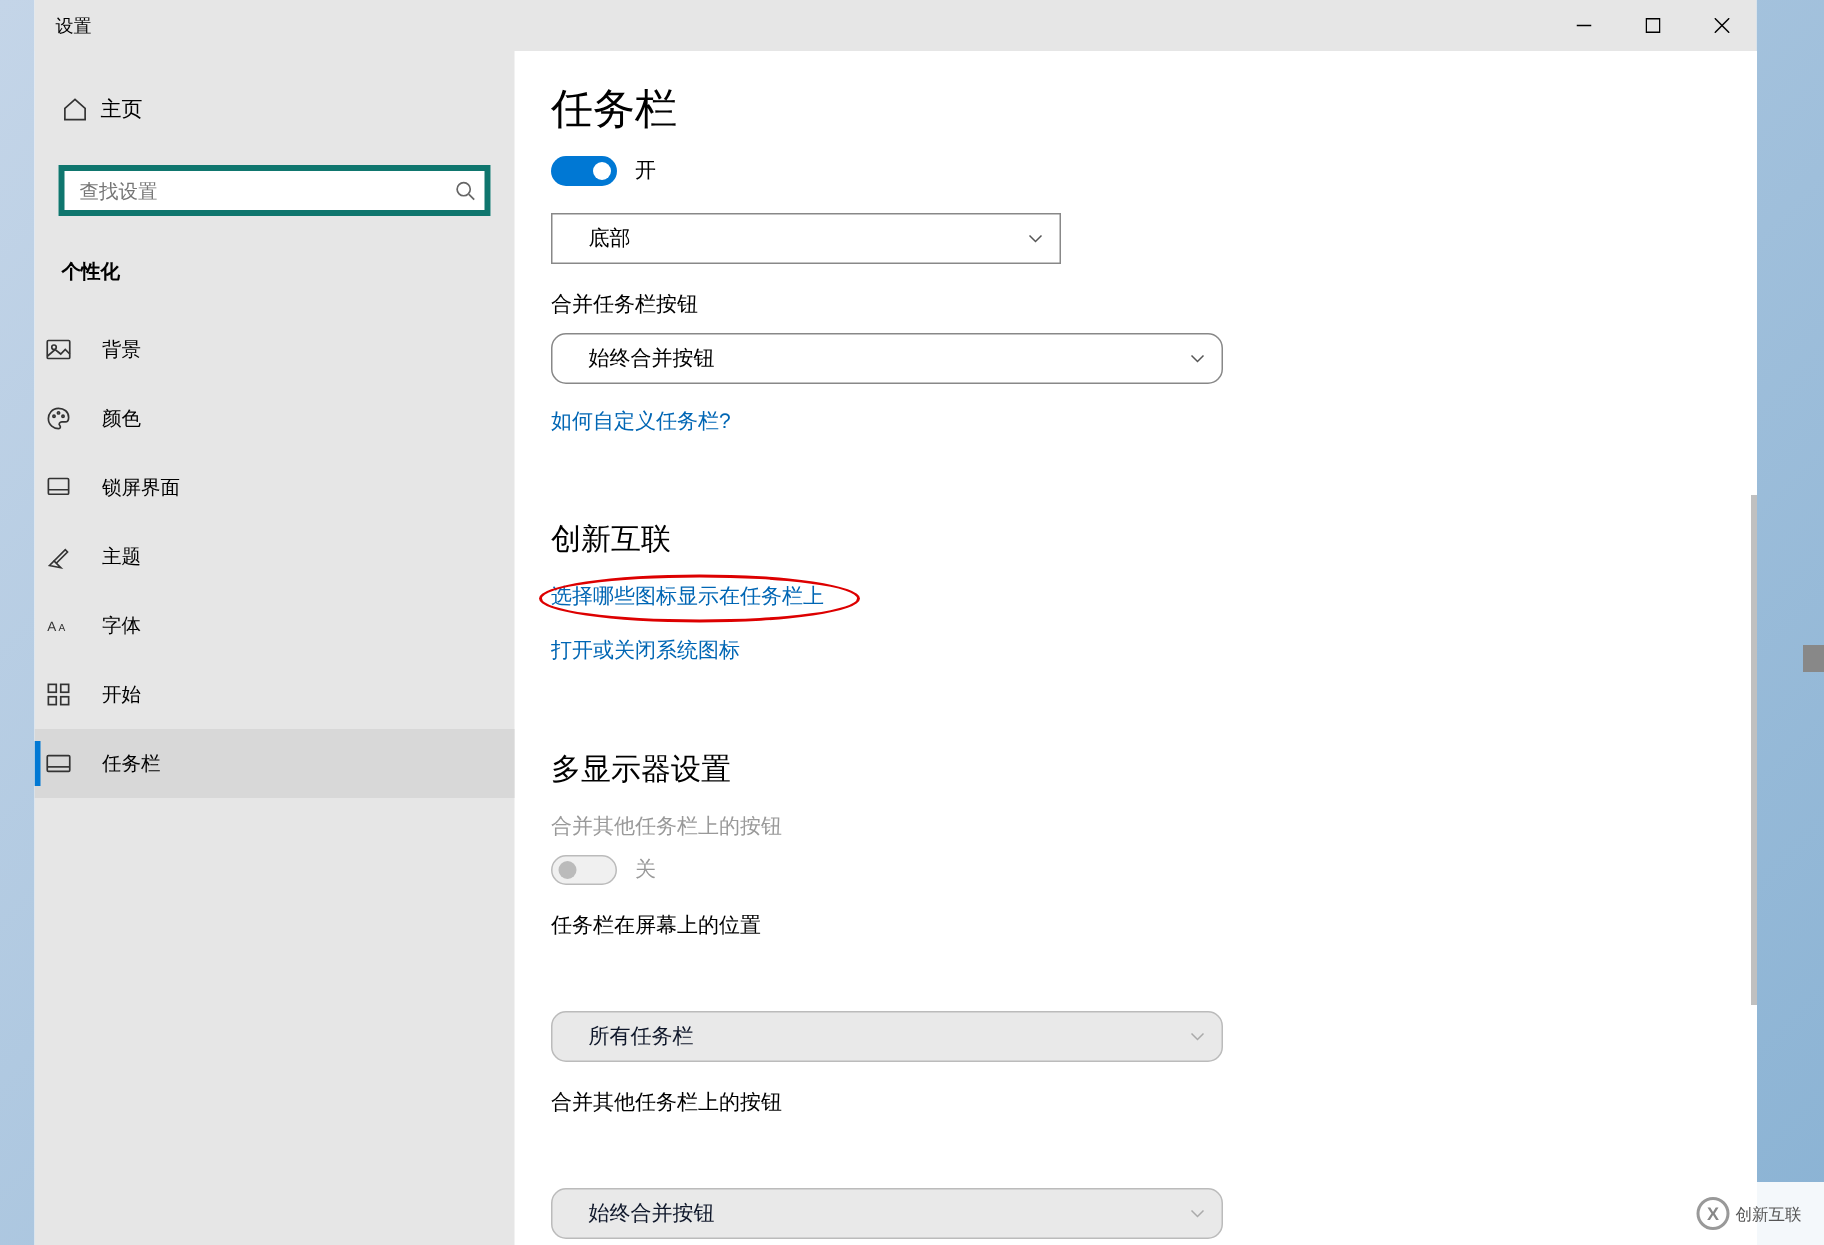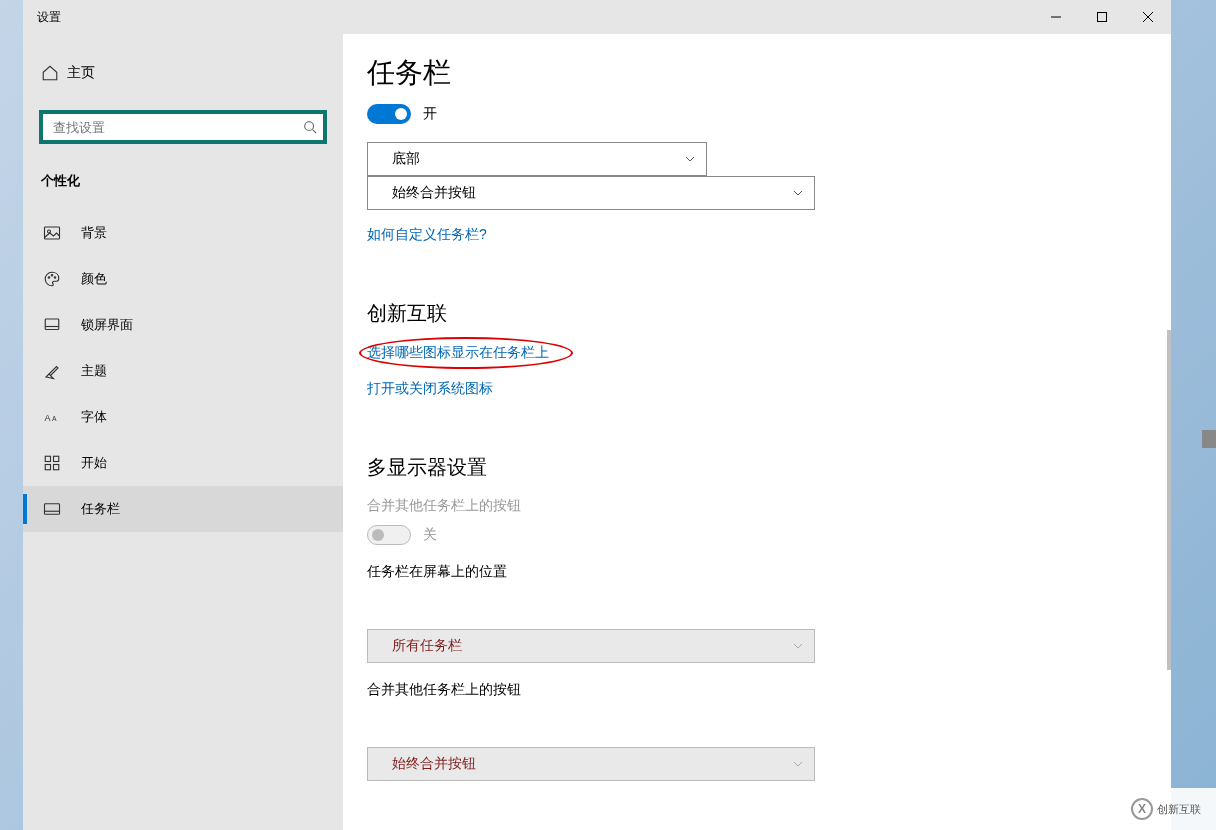--- a/index.html
+++ b/index.html
@@ -13,44 +13,44 @@
 .body-area { flex: 1; display: flex; overflow: hidden; }
 .sidebar { width: 320px; background: #e6e6e6; display: flex; flex-direction: column; padding-top: 20px; }
 .home-row { display: flex; align-items: center; gap: 8px; padding: 10px 18px; cursor: pointer; }
 .home-row .icon { width: 18px; height: 18px; }
 .home-row .label { font-size: 14px; }
 .search-wrap { margin: 18px 16px 16px 16px; position: relative; }
 .search-input { width: 100%; height: 34px; border: 4px solid #0f766e; background: #fff; padding: 0 34px 0 10px; font-size: 13px; outline: none; }
 .search-icon { position: absolute; right: 10px; top: 50%; transform: translateY(-50%); width: 14px; height: 14px; color: #666; }
 .category-label { font-size: 13px; font-weight: 600; padding: 12px 18px 10px 18px; }
 .nav-list { display: flex; flex-direction: column; margin-top: 10px; }
-.nav-item { display: flex; align-items: center; gap: 20px; padding: 14px 20px; cursor: pointer; position: relative; font-size: 13px; }
+.nav-item { display: flex; align-items: center; gap: 20px; padding: 14px 7px; cursor: pointer; position: relative; font-size: 13px; }
 .nav-item.active { background: #d8d8d8; }
 .nav-item.active::before { content: ""; position: absolute; left: 0; top: 8px; bottom: 8px; width: 4px; background: #0078d4; }
 .nav-item .icon { width: 18px; height: 18px; flex-shrink: 0; }
 .content { flex: 1; background: #fff; overflow-y: auto; position: relative; }
 .content-inner { padding: 20px 0 40px 24px; width: 860px; }
 .page-title { font-size: 28px; font-weight: 400; margin-bottom: 12px; }
 .toggle-row { display: flex; align-items: center; gap: 12px; margin: 8px 0 18px 0; }
 .toggle { width: 44px; height: 20px; border-radius: 10px; position: relative; cursor: pointer; }
 .toggle.on { background: #0078d4; }
 .toggle.off { background: #fff; border: 1px solid #666; }
 .toggle.off.disabled { background: #f0f0f0; border-color: #bbb; }
 .toggle .knob { position: absolute; width: 12px; height: 12px; border-radius: 50%; top: 50%; transform: translateY(-50%); }
 .toggle.on .knob { right: 4px; background: #fff; }
 .toggle.off .knob { left: 4px; background: #666; }
 .toggle.off.disabled .knob { background: #bbb; }
 .toggle-label { font-size: 14px; }
 .field-label { font-size: 14px; margin: 18px 0 10px 0; }
 .field-label.disabled { color: #999; }
 .dropdown { position: relative; height: 34px; border: 1px solid #888; background: #fff; display: flex; align-items: center; padding: 0 24px; cursor: pointer; font-size: 14px; }
-.dropdown.disabled { background: #e9e9e9; color: #7f1d1d; border-color: #bbb; cursor: default; margin-top: 48px; }
+.dropdown.disabled { background: #e9e9e9; color: #0f172a; border-color: #bbb; cursor: default; margin-top: 48px; }
 .dropdown .chev { position: absolute; right: 10px; top: 50%; transform: translateY(-50%); }
 .dd-340 { width: 340px; }
-.dd-448 { width: 448px; }
+.dd-448 { width: 448px; border-radius: 10px; }
 .link { color: #0066b4; font-size: 14px; margin: 16px 0; cursor: pointer; display: inline-block; }
 .section-title { font-size: 20px; font-weight: 400; margin: 40px 0 16px 0; }
 .circled { position: relative; display: inline-block; }
 .circled::after { content: ""; position: absolute; left: -8px; top: -6px; width: 210px; height: 28px; border: 2px solid #d00; border-radius: 50%; pointer-events: none; }
 .scroll-indicator { position: absolute; right: 0; top: 296px; width: 4px; height: 340px; background: #c0c0c0; }
 .side-thick { position: absolute; right: 0; top: 430px; width: 14px; height: 18px; background: #888; }
 .watermark { position: absolute; right: 0; bottom: 0; width: 100px; height: 42px; background: rgba(255,255,255,0.9); display: flex; align-items: center; justify-content: center; font-size: 11px; color: #555; gap: 4px; }
 .watermark .circ { width: 22px; height: 22px; border: 2px solid #999; border-radius: 50%; display: flex; align-items: center; justify-content: center; font-size: 12px; font-weight: bold; color: #888; }
 </style>
 </head>
@@ -165,20 +165,21 @@
           <span class="toggle-label">开</span>
         </div>
 
         <div class="dropdown dd-340">
           <span>底部</span>
           <svg class="chev" width="12" height="12" viewBox="0 0 12 12" fill="none" stroke="#555" stroke-width="1">
               <path d="M2 4 L6 8 L10 4"></path>
             </svg>
         </div>
 
+        <div class="field-label">合并任务栏按钮</div>
         <div class="dropdown dd-448">
           <span>始终合并按钮</span>
           <svg class="chev" width="12" height="12" viewBox="0 0 12 12" fill="none" stroke="#555" stroke-width="1">
               <path d="M2 4 L6 8 L10 4"></path>
             </svg>
         </div>
 
         <div class="link">如何自定义任务栏?</div>
 
         <h2 class="section-title">创新互联</h2>

